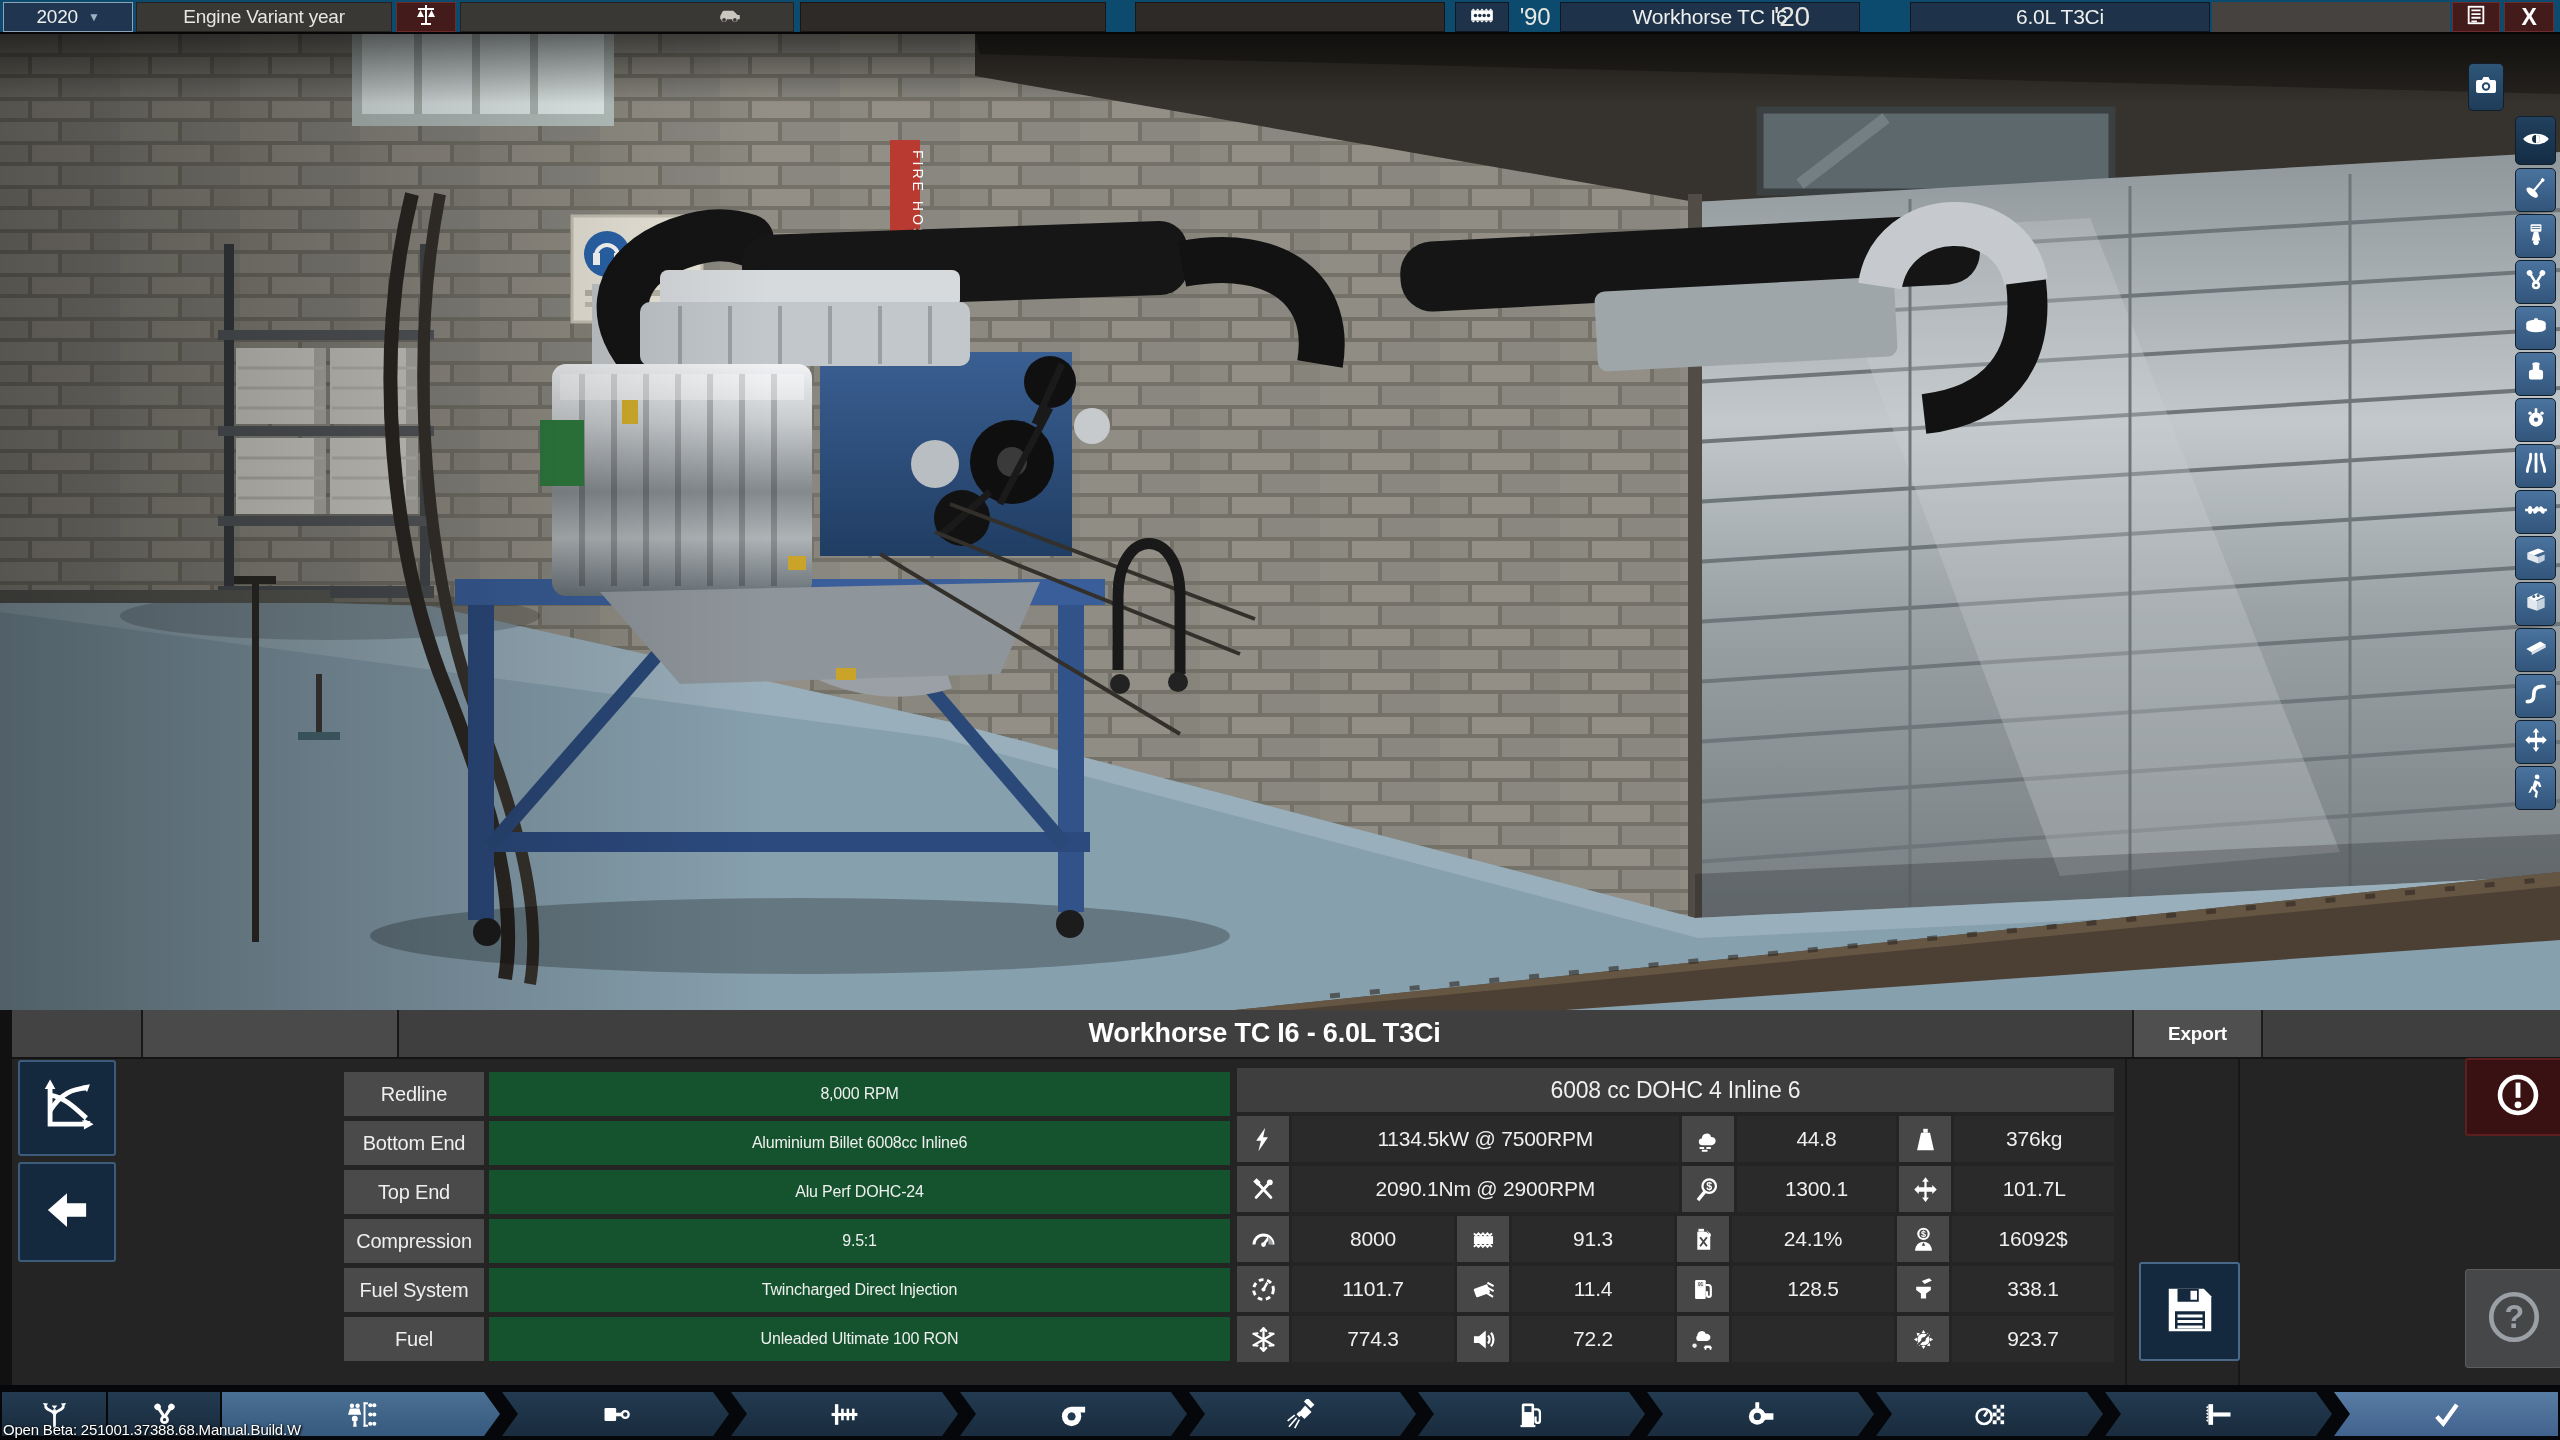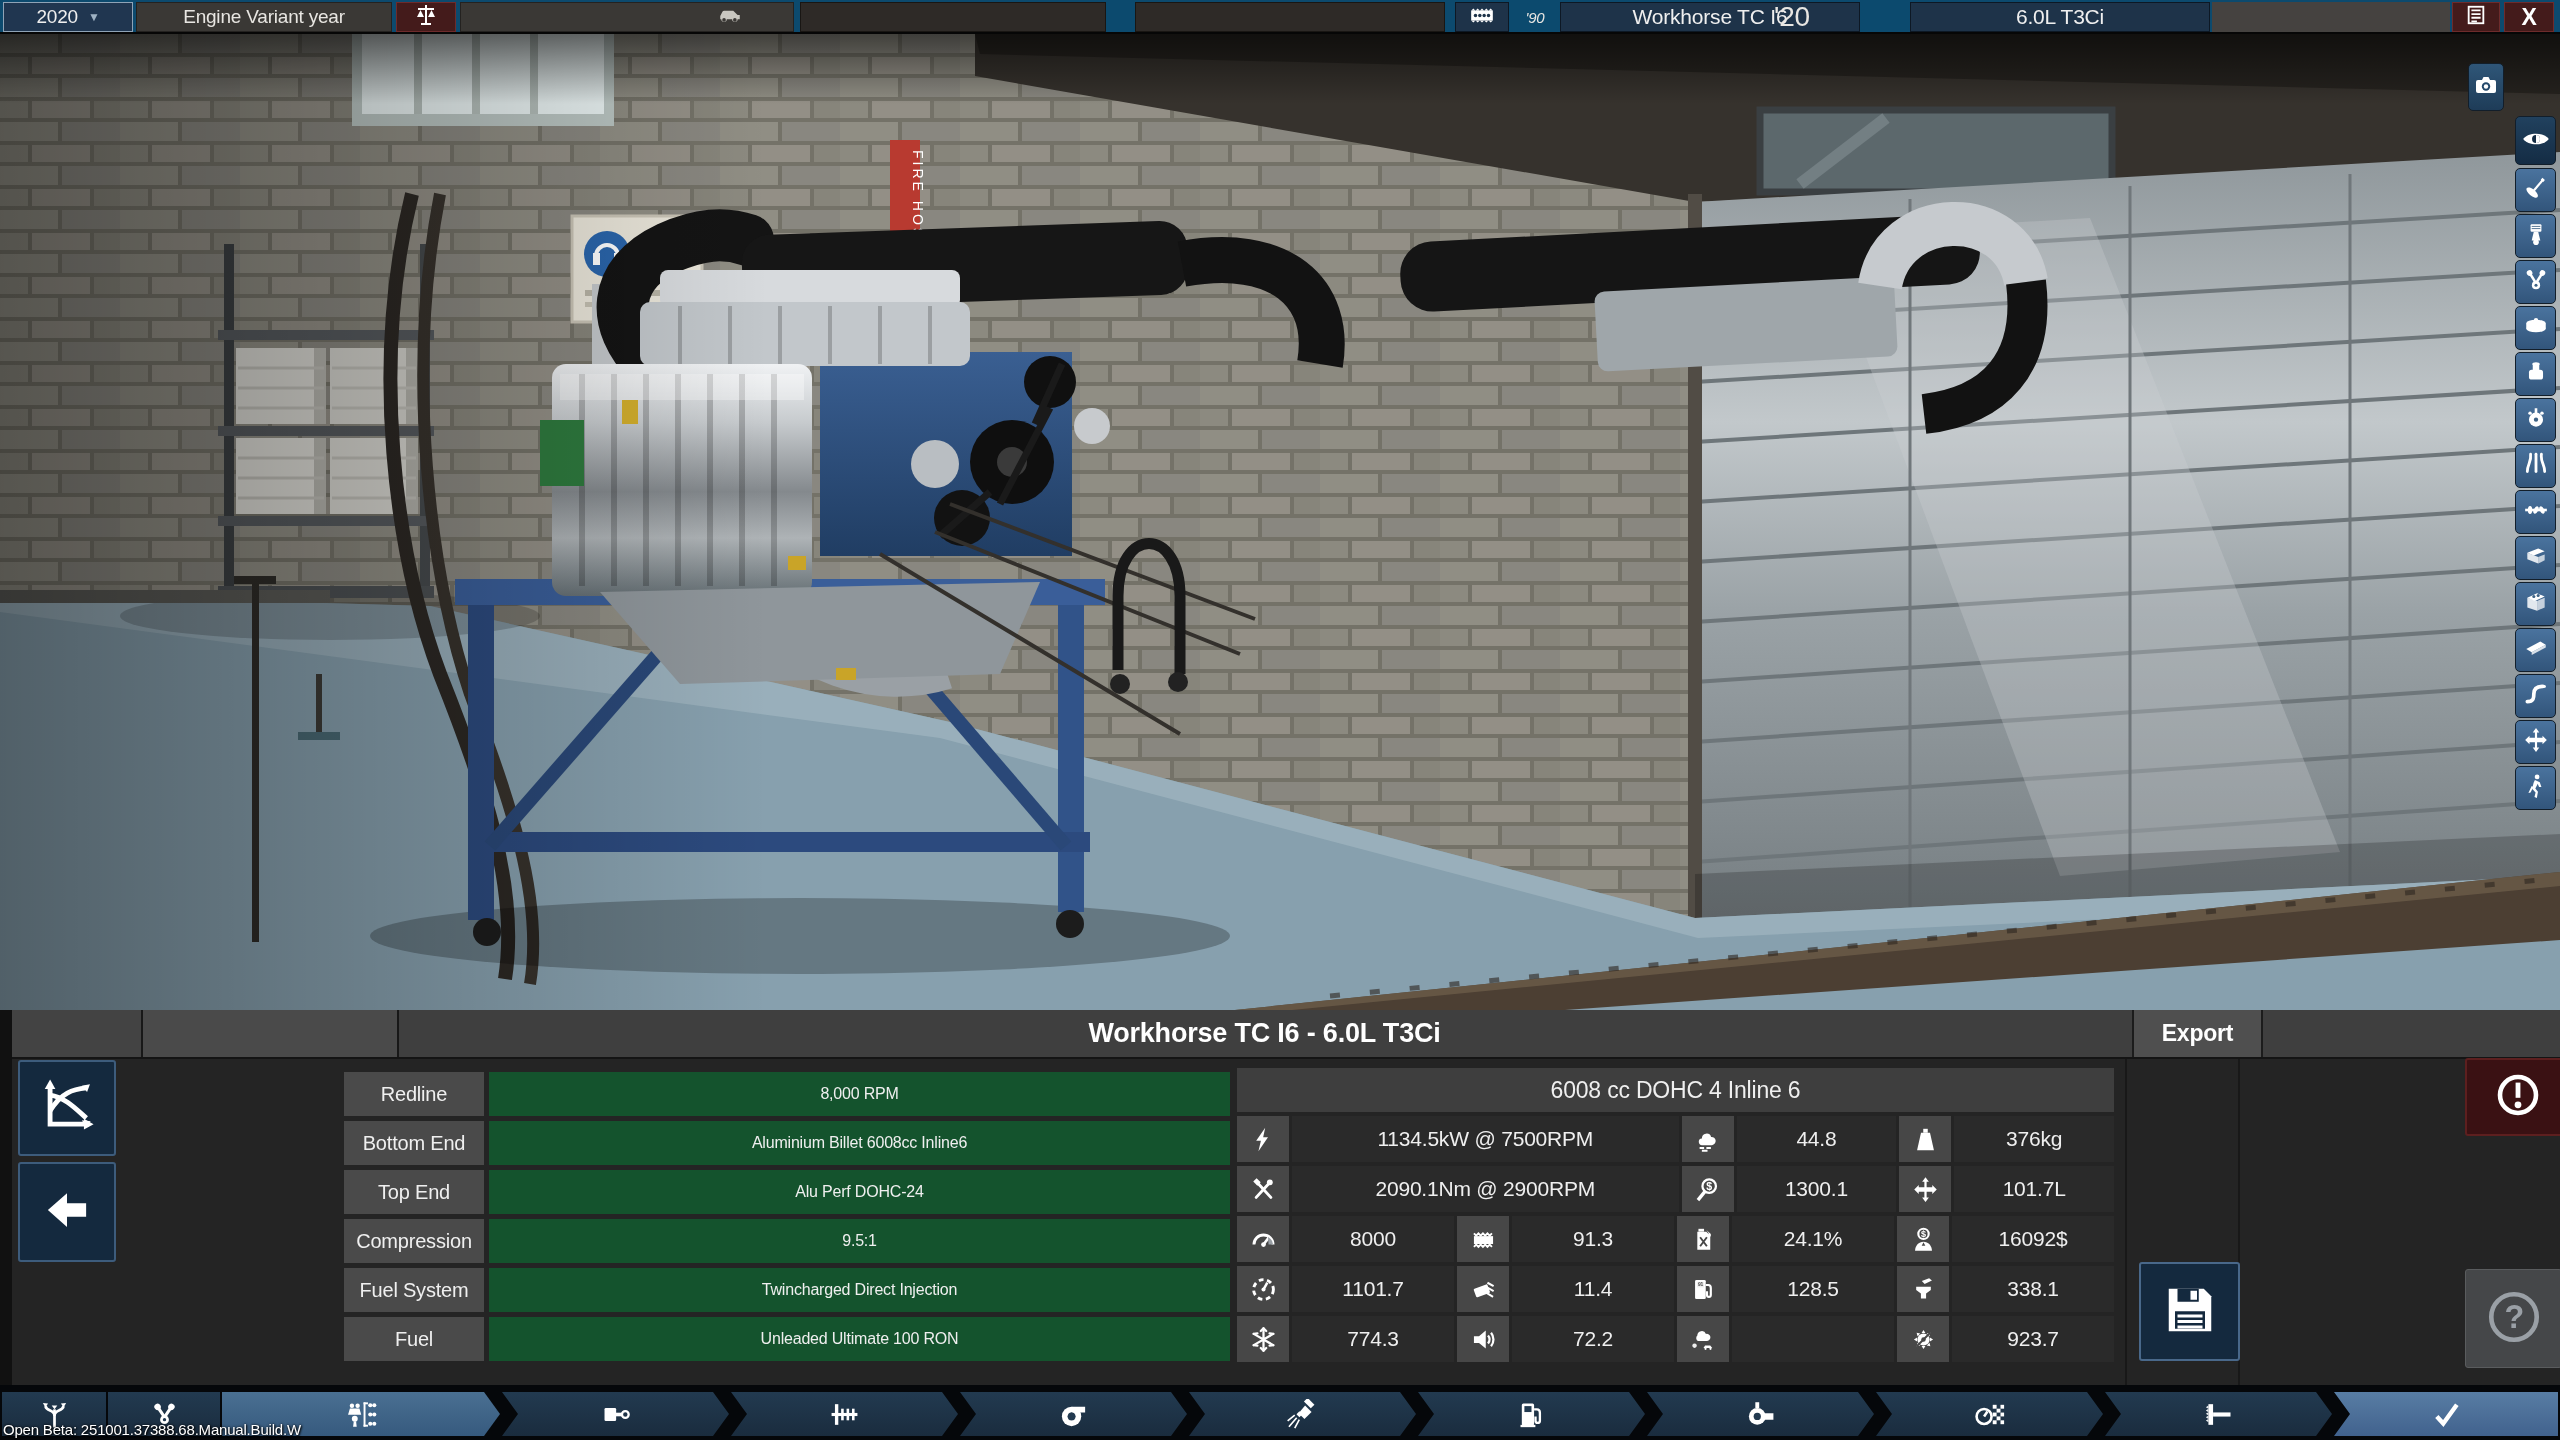--- a/index.html
+++ b/index.html
@@ -19,21 +19,21 @@
   .toolcol-btn{position:absolute;width:39px;border-radius:5px;cursor:pointer;display:flex;align-items:center;justify-content:center;
       background:linear-gradient(#4a739e,#32557b);border:1px solid #121e2a;z-index:25;}
   
   .panel{left:12px;top:1010px;width:2560px;height:375px;background:#242424;z-index:20;}
   .ptitle{position:absolute;left:0;top:0;width:2560px;height:47px;background:#3f3f3f;border-bottom:2px solid #141414;}
   .pseg{position:absolute;top:0;height:47px;}
   .vline{position:absolute;top:0;width:2px;background:#181818;}
   .title-text{position:absolute;left:385px;top:0;width:1735px;height:47px;display:flex;align-items:center;justify-content:center;
       font-size:27px;font-weight:bold;color:#fff;}
   .export{position:absolute;left:2120px;top:0;width:127px;height:47px;background:#4f4f4f;display:flex;align-items:center;justify-content:center;
-      font-size:23px;font-weight:bold;color:#fff;cursor:pointer;border-left:2px solid #1c1c1c;border-right:2px solid #1c1c1c;}
+      font-size:19px;font-weight:bold;color:#fff;cursor:pointer;border-left:2px solid #1c1c1c;border-right:2px solid #1c1c1c;}
   .spec-row{display:flex;height:44px;margin-bottom:5px;}
   .spec-label{width:140px;background:#4a4a4a;display:flex;align-items:center;justify-content:center;font-size:20px;margin-right:5px;}
   .spec-value{flex:1;background:#14532d;display:flex;align-items:center;justify-content:center;font-size:16px;}
   .stats-header{height:44px;background:#3e3e3e;display:flex;align-items:center;justify-content:center;font-size:23px;margin-bottom:4px;}
   .stats-row{display:flex;height:46px;margin-bottom:4px;gap:3px;}
   .ci{width:52px;flex:none;background:#474747;display:flex;align-items:center;justify-content:center;}
   .cv{flex:1;background:#2a2a2a;display:flex;align-items:center;justify-content:center;font-size:21px;}
   .cw{flex:2.42;}
   .ci svg{width:27px;height:27px;}
   .bigbtn{position:absolute;display:flex;align-items:center;justify-content:center;cursor:pointer;border-radius:3px;}
@@ -278,21 +278,21 @@
     <div class="tb-field blue2" style="left:1455px;width:54px;">
       <span><svg width="26" height="26" viewBox="0 0 24 24" fill="#fff">
             <rect x="2" y="8" width="20" height="9"></rect>
             <path d="M2 8l2-2 2 2 2-2 2 2 2-2 2 2 2-2 2 2 2-2 2 2zM2 17l2 2 2-2 2 2 2-2 2 2 2-2 2 2 2-2 2 2 2-2z"></path>
             <circle cx="6" cy="12.5" r="1.6" fill="#1e3349"></circle>
             <circle cx="10" cy="12.5" r="1.6" fill="#1e3349"></circle>
             <circle cx="14" cy="12.5" r="1.6" fill="#1e3349"></circle>
             <circle cx="18" cy="12.5" r="1.6" fill="#1e3349"></circle>
           </svg></span>
     </div>
-    <div class="tb-field" style="left:1512px;width:46px;color:#e8e6e2;font-size:15px;font-style:italic;">
+    <div class="tb-field" style="left:1512px;width:46px;color:#e8e6e2;font-size:24px;">
       <span>'90</span>
     </div>
     <div class="tb-field blue2" style="left:1560px;width:300px;font-size:21px;">
       <span>Workhorse TC I6</span>
     </div>
     <div class="tb-field" style="left:1769px;width:46px;color:#e8e6e2;font-size:28px;">
       <span>'20</span>
     </div>
     <div class="tb-field blue2" style="left:1910px;width:300px;font-size:21px;">
       <span>6.0L T3Ci</span>

